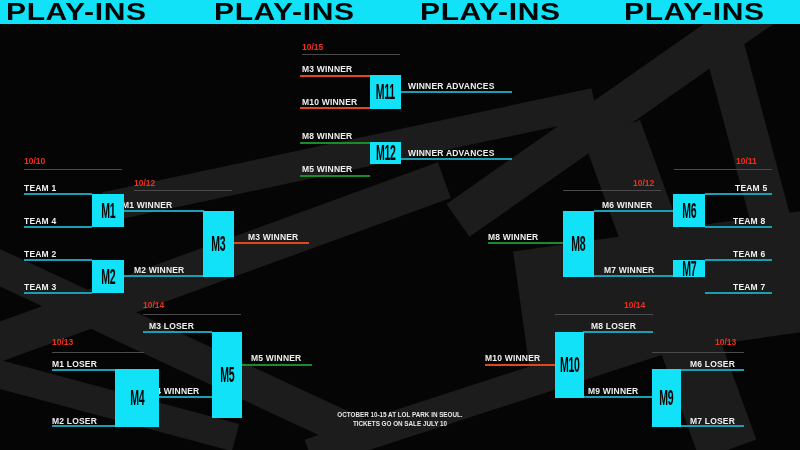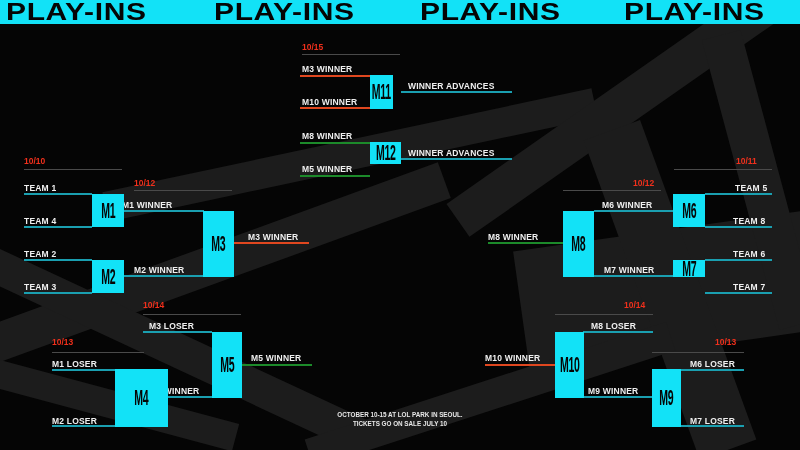--- a/index.html
+++ b/index.html
@@ -40,21 +40,21 @@
   <span style="left:420px">PLAY-INS</span>
   <span style="left:624px">PLAY-INS</span>
 </div>
 
 <div class="date" style="left:302px;top:42px">10/15</div>
 <div class="div" style="left:302px;top:54px;width:98px"></div>
 <div class="lbl" style="left:302px;top:64px">M3 WINNER</div>
 <div class="ln o" style="left:300px;top:75px;width:70px"></div>
 <div class="lbl" style="left:302px;top:97px">M10 WINNER</div>
 <div class="ln o" style="left:300px;top:107px;width:70px"></div>
-<div class="box" style="left:370px;top:75px;width:23px;height:34px">
+<div class="box" style="left:370px;top:75px;width:31px;height:34px">
     <span>M11</span>
   </div>
 <div class="lbl" style="left:408px;top:81px">WINNER ADVANCES</div>
 <div class="ln c" style="left:401px;top:91px;width:111px"></div>
 
 <div class="lbl" style="left:302px;top:131px">M8 WINNER</div>
 <div class="ln g" style="left:300px;top:142px;width:70px"></div>
 <div class="lbl" style="left:302px;top:164px">M5 WINNER</div>
 <div class="ln g" style="left:300px;top:175px;width:70px"></div>
 <div class="box" style="left:370px;top:142px;width:31px;height:22px">
@@ -92,31 +92,31 @@
   </div>
 <div class="lbl" style="left:248px;top:232px">M3 WINNER</div>
 <div class="ln o" style="left:234px;top:242px;width:75px"></div>
 
 <div class="date" style="left:52px;top:337px">10/13</div>
 <div class="div" style="left:52px;top:352px;width:92px"></div>
 <div class="lbl" style="left:52px;top:359px">M1 LOSER</div>
 <div class="ln c" style="left:52px;top:369px;width:63px"></div>
 <div class="lbl" style="left:52px;top:416px">M2 LOSER</div>
 <div class="ln c" style="left:52px;top:425px;width:63px"></div>
-<div class="box" style="left:115px;top:369px;width:53px;height:58px">
+<div class="box" style="left:115px;top:369px;width:44px;height:58px">
     <span>M4</span>
   </div>
 
 <div class="date" style="left:143px;top:300px">10/14</div>
 <div class="div" style="left:143px;top:314px;width:98px"></div>
 <div class="lbl" style="left:149px;top:321px">M3 LOSER</div>
 <div class="ln c" style="left:143px;top:331px;width:69px"></div>
 <div class="lbl" style="left:149px;top:386px">M4 WINNER</div>
 <div class="ln c" style="left:144px;top:396px;width:68px"></div>
-<div class="box" style="left:212px;top:332px;width:30px;height:66px">
+<div class="box" style="left:212px;top:332px;width:30px;height:86px">
     <span>M5</span>
   </div>
 <div class="lbl" style="left:251px;top:353px">M5 WINNER</div>
 <div class="ln g" style="left:242px;top:364px;width:70px"></div>
 
 <div class="date" style="left:736px;top:156px">10/11</div>
 <div class="div" style="left:674px;top:169px;width:98px"></div>
 <div class="lbl" style="left:735px;top:183px">TEAM 5</div>
 <div class="ln c" style="left:705px;top:193px;width:67px"></div>
 <div class="lbl" style="left:733px;top:216px">TEAM 8</div>

